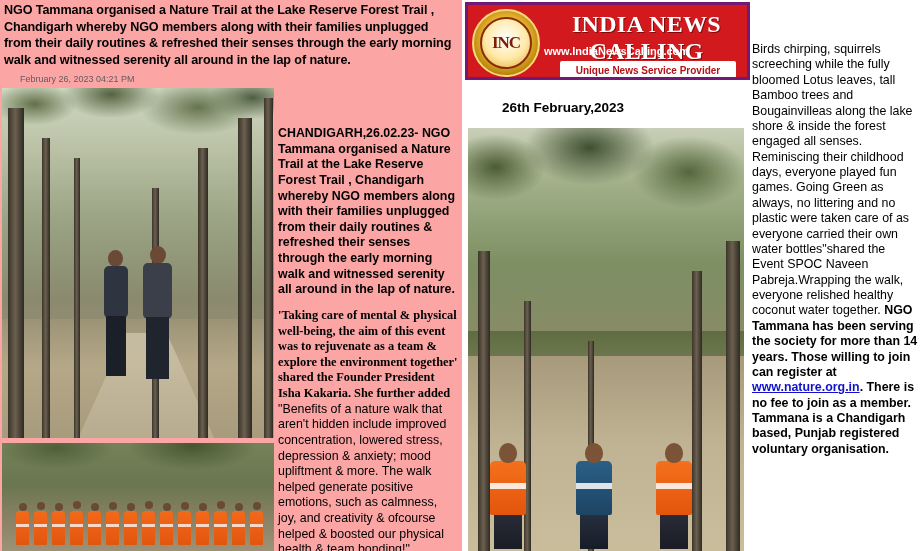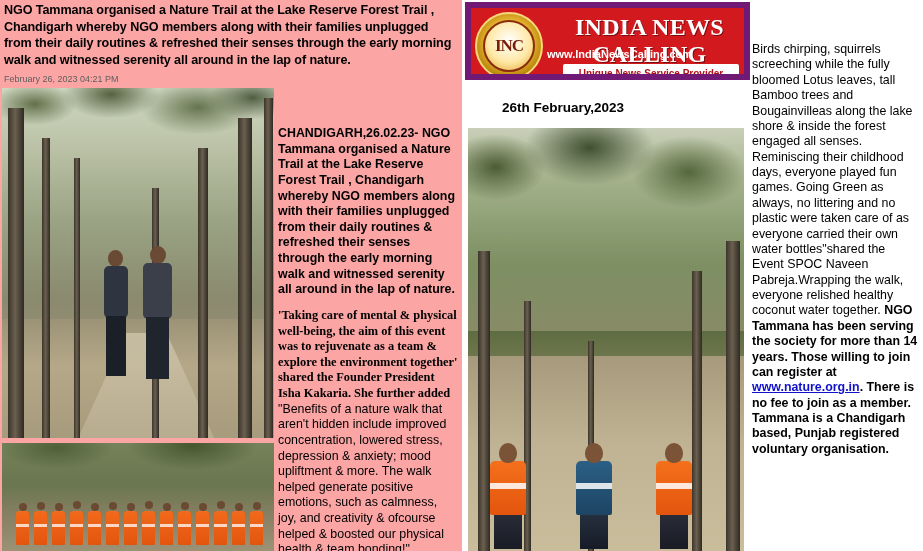--- a/index.html
+++ b/index.html
@@ -29,21 +29,21 @@
     left: 4px; top: 2px;
     width: 452px;
     font-size: 12.6px;
     font-weight: bold;
     line-height: 1.33;
     color: #000000;
     letter-spacing: -0.1px;
   }
   .timestamp {
     position: absolute;
-    left: 4px; top: 74px;
+    left: 20px; top: 74px;
     font-size: 9px;
     color: #5d5d5d;
   }
 
   
   .photo1 {
     position: absolute;
     left: 2px; top: 88px;
     width: 272px; height: 350px;
     overflow: hidden;
@@ -78,21 +78,21 @@
     width: 461px; height: 551px;
     background: #fff;
   }
 
   
   .masthead {
     position: absolute;
     left: 3px; top: 2px;
     width: 285px; height: 78px;
     background: #d2191d;
-    border: 6px solid #701a75;
+    border: 3px solid #701a75;
     overflow: hidden;
   }
   .masthead-logo {
     position: absolute;
     left: 4px; top: 4px;
     width: 68px; height: 68px;
     border-radius: 50%;
     background: radial-gradient(circle at 50% 45%, #fff6c8 0%, #f3c13a 42%, #b8860b 72%, #6d4a06 100%);
     border: 2px solid #f7d87a;
     display: flex; align-items: center; justify-content: center;

